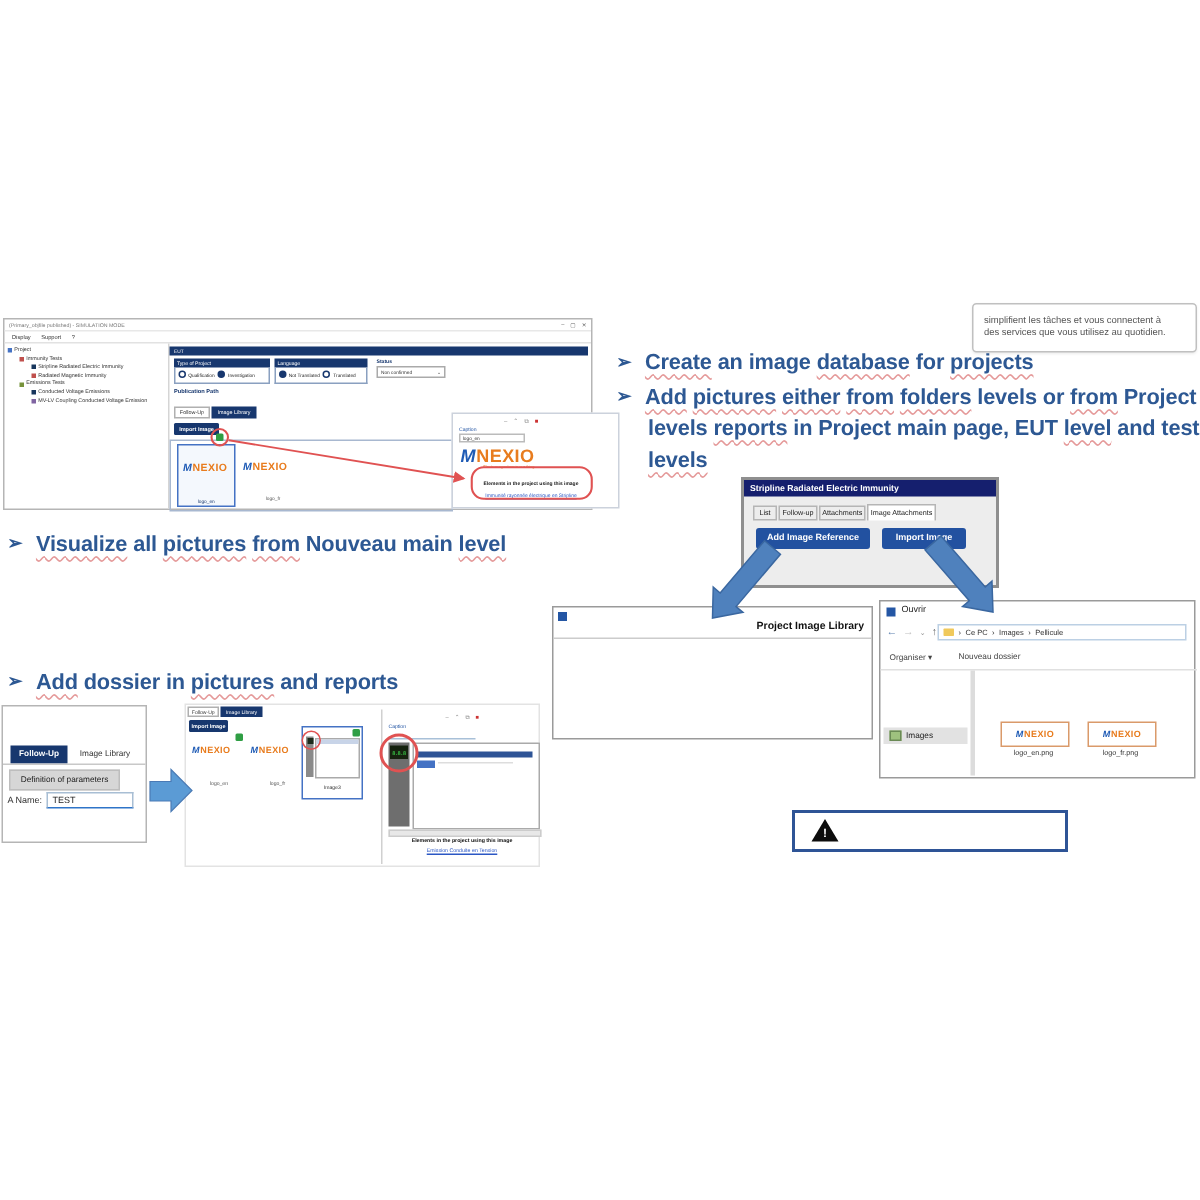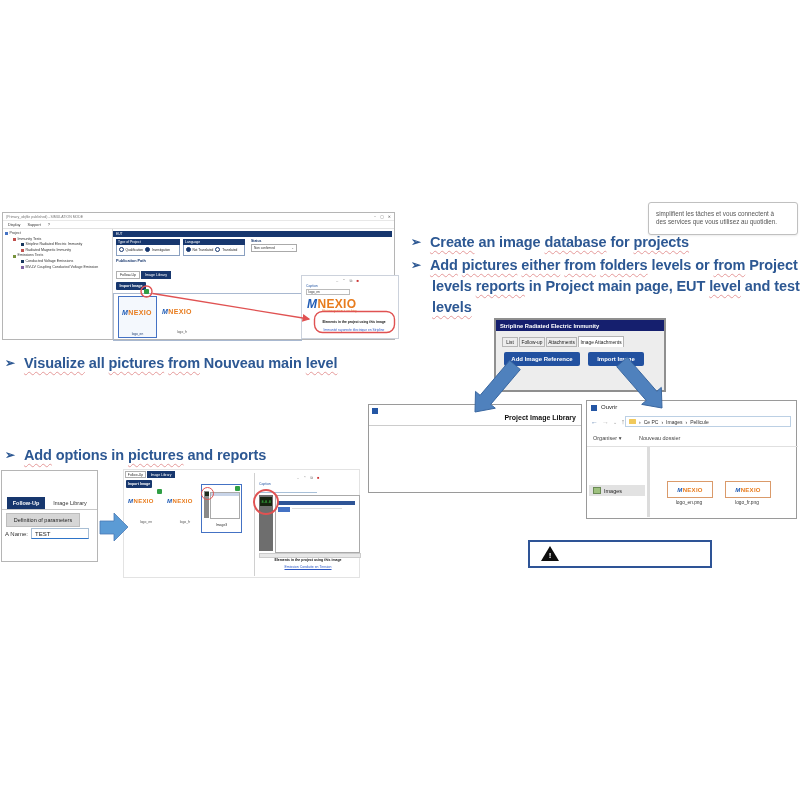--- a/index.html
+++ b/index.html
@@ -47,21 +47,21 @@
   .pubpath{position:absolute;left:3px;top:30px;font-size:3.8px;font-weight:bold;color:#17376e;}
   .mtab{position:absolute;height:8px;font-size:3.6px;display:flex;align-items:center;
         justify-content:center;box-sizing:border-box;}
   .mtab.inact{background:#fff;border:1px solid #b0b0b0;color:#333;}
   .btn-navy{background:#17376e;color:#fff;font-weight:bold;display:flex;align-items:center;
             justify-content:center;border-radius:1px;}
   .gallery{position:absolute;left:0;top:64px;width:187px;height:46px;border:1px solid #a8b8d0;}
   .thumb1{position:absolute;left:4px;top:2px;width:37px;height:40px;border:1px solid #4472c4;
           background:#f4f8fd;}
   .g-lbl{position:absolute;font-size:3.2px;color:#555;text-align:center;}
-  .cappanel{position:absolute;left:188px;top:46px;width:98px;height:64px;border:1px solid #ccd2dc;
+  .cappanel{position:absolute;left:188px;top:46px;width:112px;height:64px;border:1px solid #ccd2dc;
             background:#fff;box-sizing:border-box;}
   .icorow{position:absolute;display:flex;gap:4px;font-size:4px;color:#888;align-items:center;}
   .ico-red{color:#cc3333;}
   .cap-lbl{font-size:3.4px;color:#2456a4;}
   .cap-inp{border:1px solid #bbb;font-size:3.2px;color:#333;display:flex;align-items:center;
            padding-left:1.5px;box-sizing:border-box;}
   .elements{font-size:3.3px;font-weight:bold;color:#111;text-align:center;}
   .bluelink{font-size:3.3px;color:#2b57c4;text-decoration:underline;text-align:center;}
   
   .nexio{white-space:nowrap;display:inline-block;line-height:1;}
@@ -254,21 +254,21 @@
     <div>des services que vous utilisez au quotidien.</div>
   </div>
 
   <div class="bullet" style="left:411px;top:234px"><span class="bmark">➢</span><span class="sq">Create</span><span> an image </span><span class="sq">database</span><span> for </span><span class="sq">projects</span></div>
   <div class="bullet" style="left:411px;top:257px"><span class="bmark">➢</span><span class="sq">Add</span><span> </span><span class="sq">pictures</span><span> </span><span class="sq">either</span><span> </span><span class="sq">from</span><span> </span><span class="sq">folders</span><span> levels or </span><span class="sq">from</span><span> Project</span></div>
   <div class="bullet" style="left:432px;top:278px"><span>levels </span><span class="sq">reports</span><span> in Project main page, EUT </span><span class="sq">level</span><span> and test</span></div>
   <div class="bullet" style="left:432px;top:299px"><span class="sq">levels</span></div>
 
   <div class="bullet" style="left:5px;top:355px"><span class="bmark">➢</span><span class="sq">Visualize</span><span> all </span><span class="sq">pictures</span><span> </span><span class="sq">from</span><span> Nouveau main </span><span class="sq">level</span></div>
 
-  <div class="bullet" style="left:5px;top:447px"><span class="bmark">➢</span><span class="sq">Add</span><span> options in </span><span class="sq">pictures</span><span> and reports</span></div>
+  <div class="bullet" style="left:5px;top:447px"><span class="bmark">➢</span><span class="sq">Add</span><span> dossier in </span><span class="sq">pictures</span><span> and reports</span></div>
 
   <div class="abs strip">
     <div class="strip-title">Stripline Radiated Electric Immunity</div>
     <div class="stab" style="left:6px;top:17px;width:16px">List</div>
     <div class="stab" style="left:23px;top:17px;width:26px">Follow-up</div>
     <div class="stab" style="left:50px;top:17px;width:31px">Attachments</div>
     <div class="stab act" style="left:82px;top:16px;width:46px">Image Attachments</div>
     <div class="sbtn" style="left:8px;top:32px;width:76px">Add Image Reference</div>
     <div class="sbtn" style="left:92px;top:32px;width:56px">Import Image</div>
   </div>

